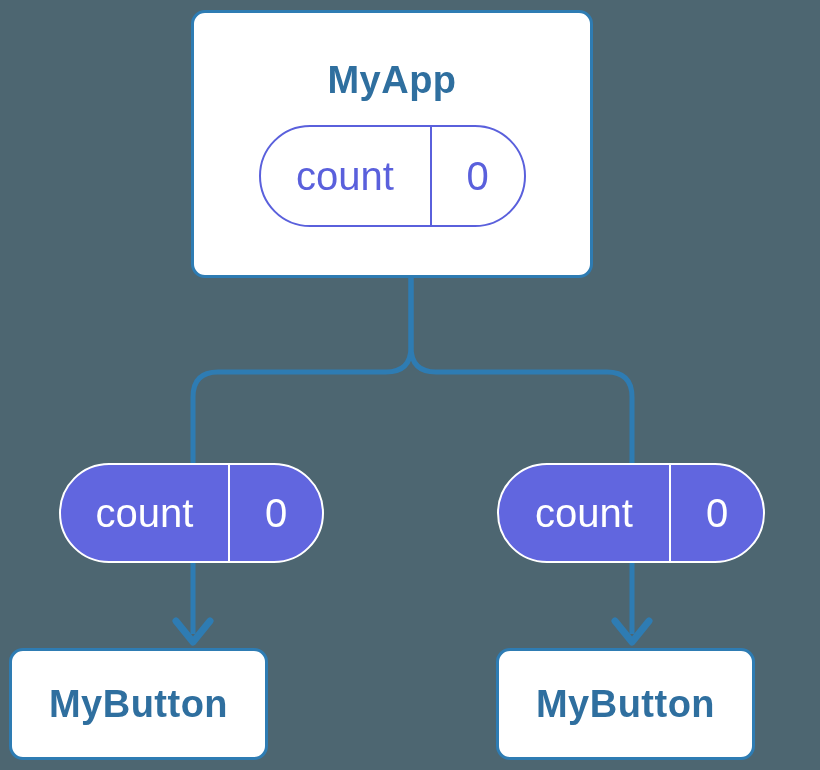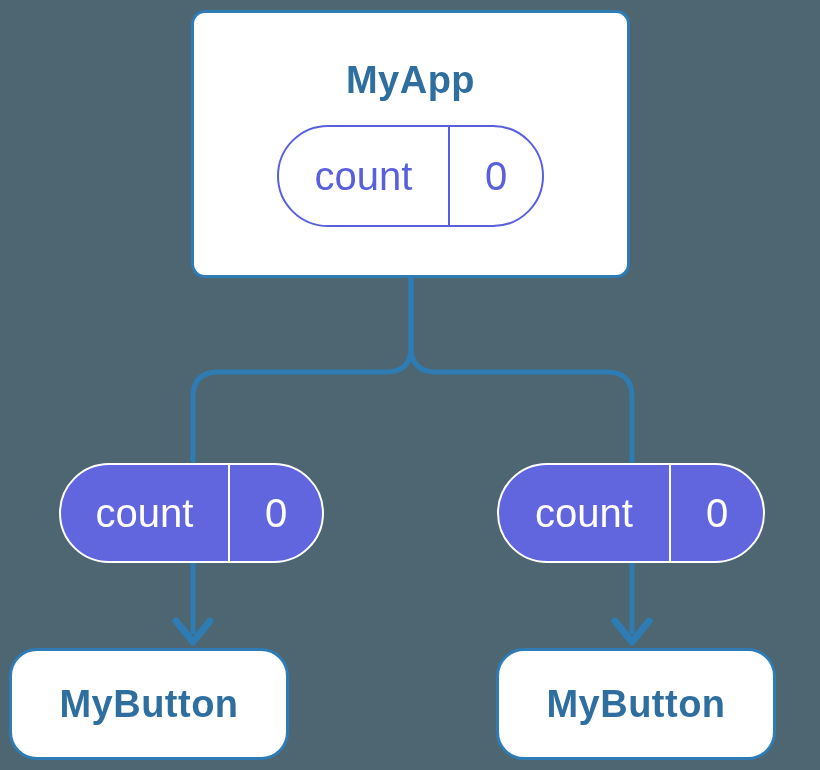--- a/index.html
+++ b/index.html
@@ -45,28 +45,27 @@
     border-radius: 14px;
     z-index: 1;
     display: flex;
     flex-direction: column;
     align-items: center;
     justify-content: center;
   }
   .card.root {
     left: 191px;
     top: 10px;
-    width: 439px;
+    width: 402px;
     height: 268px;
     gap: 26px;
   }
   .card.child {
-    width: 280px;
+    width: 259px;
     height: 112px;
-    border-radius: 28px;
   }
   .card.child-left  { left: 9px;   top: 648px; }
   .card.child-right { left: 496px; top: 648px; }
   .card-title {
     font-size: 38px;
     line-height: 1;
     font-weight: 700;
     letter-spacing: 0.5px;
     color: var(--node-title-blue, #2F6F9F);
   }

